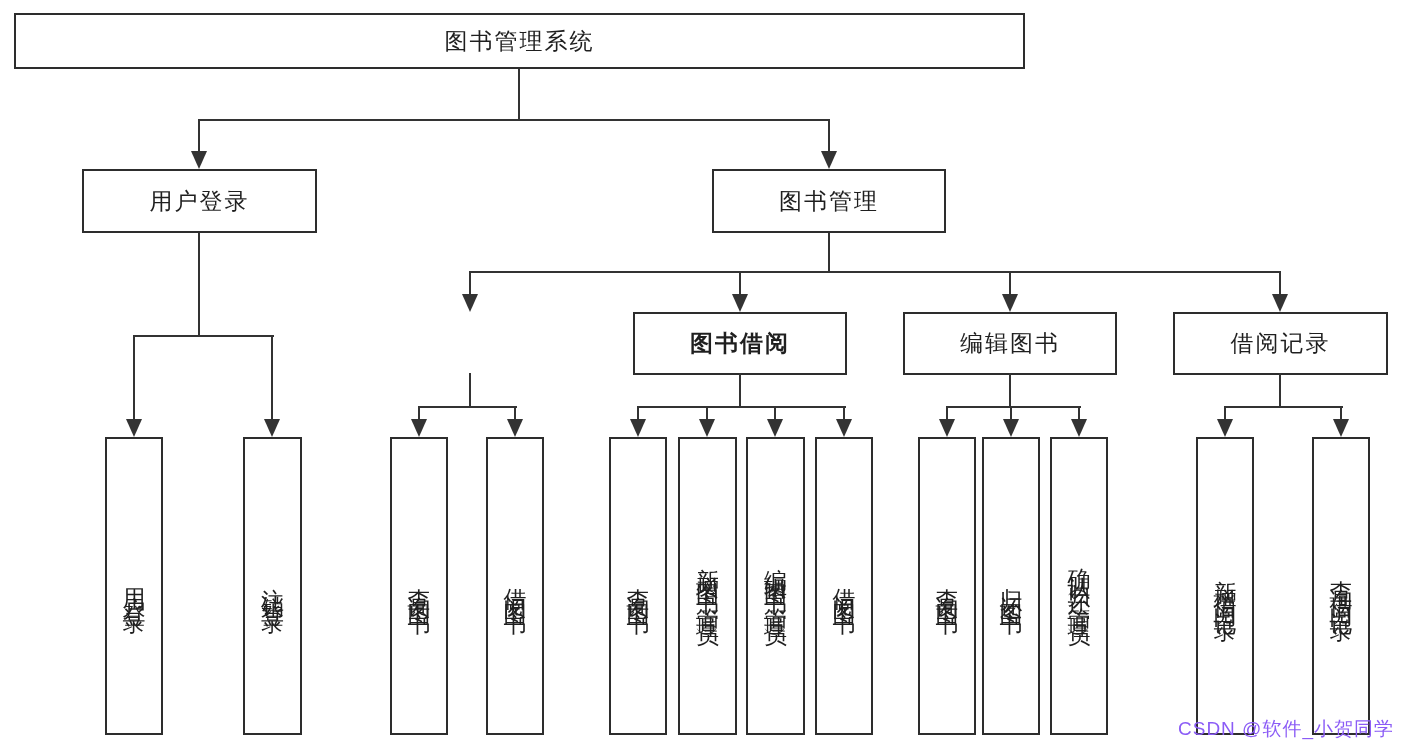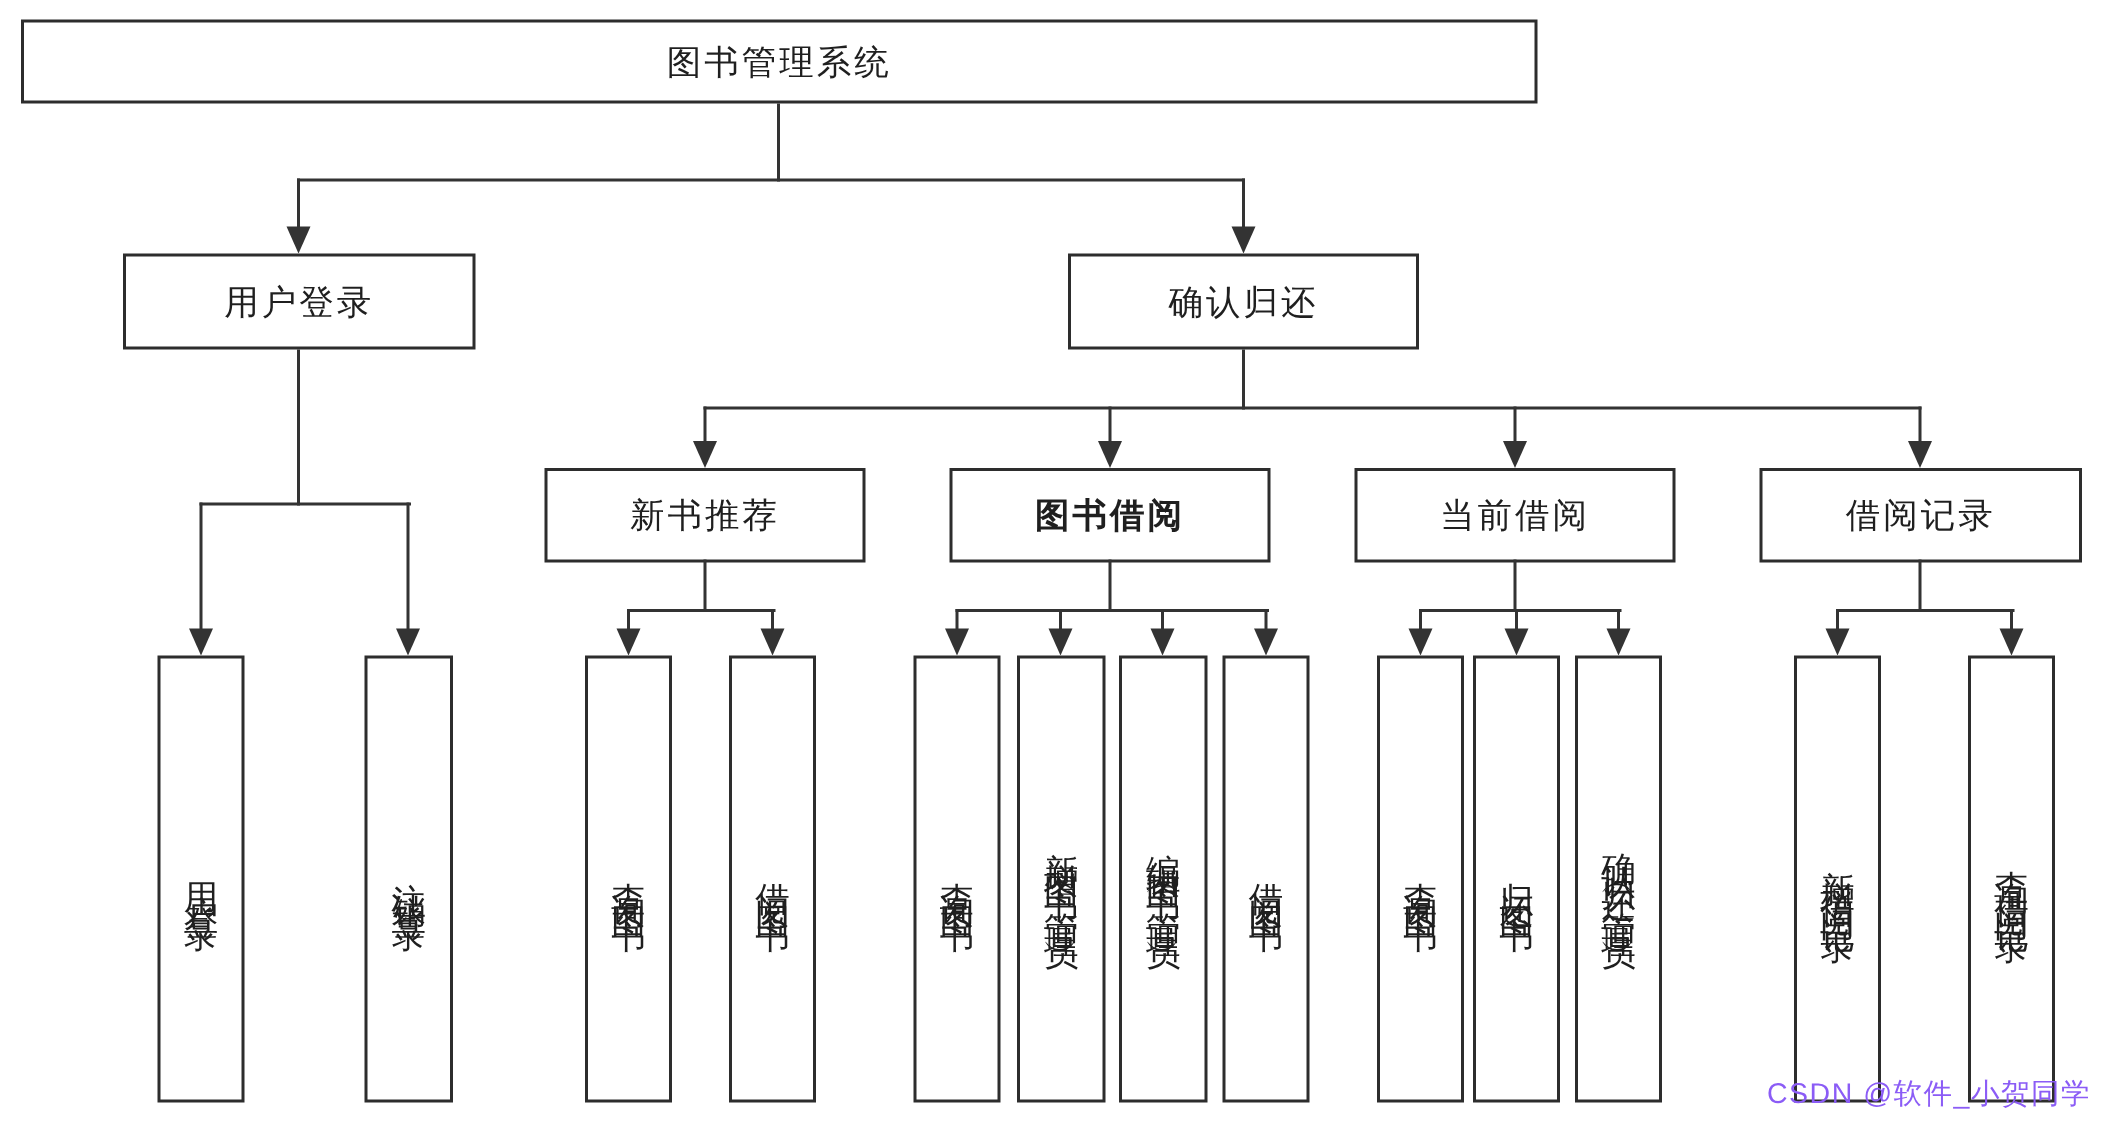--- a/index.html
+++ b/index.html
@@ -74,49 +74,46 @@
   <div class="hl" style="left:198px; top:119px; width:632px;"></div>
   <div class="vl" style="left:198px; top:119px; height:34px;"></div>
   <div class="vl" style="left:828px; top:119px; height:34px;"></div>
   <div class="arr" style="left:191px; top:151px;"></div>
   <div class="arr" style="left:821px; top:151px;"></div>
 
   <div class="node h" style="left:82px; top:169px; width:235px; height:64px;">
     <span>用户登录</span>
   </div>
   <div class="node h" style="left:712px; top:169px; width:234px; height:64px;">
-    <span>确认归还</span>
+    <span>图书管理</span>
   </div>
 
   <div class="vl" style="left:198px;  top:233px; height:104px;"></div>
   <div class="hl" style="left:133px;  top:335px; width:141px;"></div>
   <div class="vl" style="left:133px;  top:335px; height:86px;"></div>
   <div class="vl" style="left:271px;  top:335px; height:86px;"></div>
   <div class="arr" style="left:126px; top:419px;"></div>
   <div class="arr" style="left:264px; top:419px;"></div>
 
   <div class="vl" style="left:828px;  top:233px; height:40px;"></div>
   <div class="hl" style="left:469px;  top:271px; width:812px;"></div>
   <div class="vl" style="left:469px;  top:271px; height:25px;"></div>
   <div class="vl" style="left:739px;  top:271px; height:25px;"></div>
   <div class="vl" style="left:1009px; top:271px; height:25px;"></div>
   <div class="vl" style="left:1279px; top:271px; height:25px;"></div>
   <div class="arr" style="left:462px;  top:294px;"></div>
   <div class="arr" style="left:732px;  top:294px;"></div>
   <div class="arr" style="left:1002px; top:294px;"></div>
   <div class="arr" style="left:1272px; top:294px;"></div>
 
-  <div class="node h" style="left:363px; top:312px; width:214px; height:63px;">
-    <span>新书推荐</span>
-  </div>
   <div class="node h" style="left:633px; top:312px; width:214px; height:63px;font-weight:bold;">
     <span>图书借阅</span>
   </div>
   <div class="node h" style="left:903px; top:312px; width:214px; height:63px;">
-    <span>当前借阅</span>
+    <span>编辑图书</span>
   </div>
   <div class="node h" style="left:1173px; top:312px; width:215px; height:63px;">
     <span>借阅记录</span>
   </div>
 
   <div class="vl" style="left:469px; top:373px; height:35px;"></div>
   <div class="hl" style="left:418px; top:406px; width:99px;"></div>
   <div class="vl" style="left:418px; top:406px; height:15px;"></div>
   <div class="vl" style="left:514px; top:406px; height:15px;"></div>
   <div class="arr" style="left:411px; top:419px;"></div>

